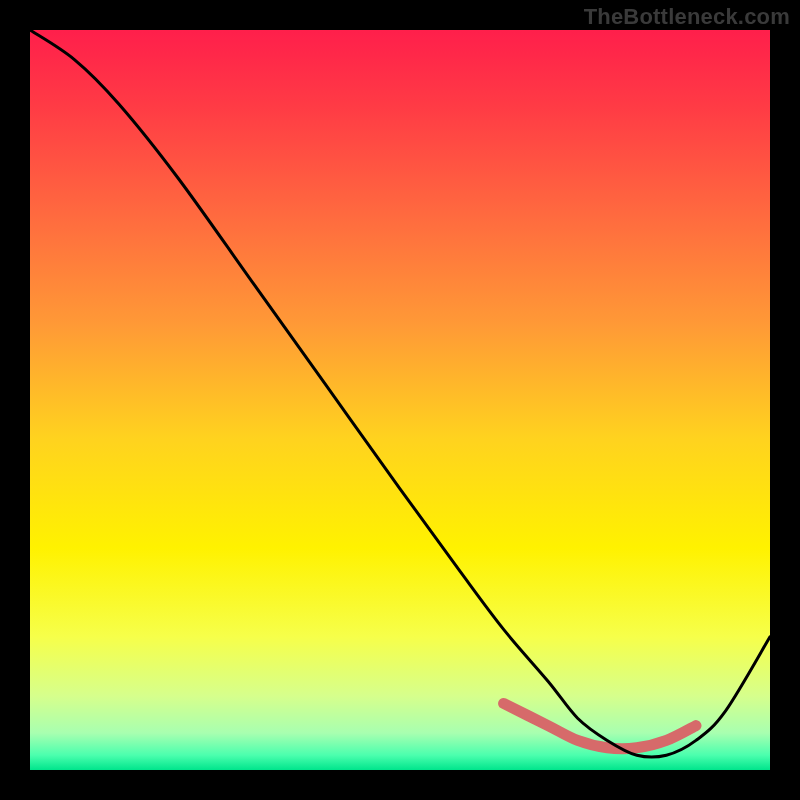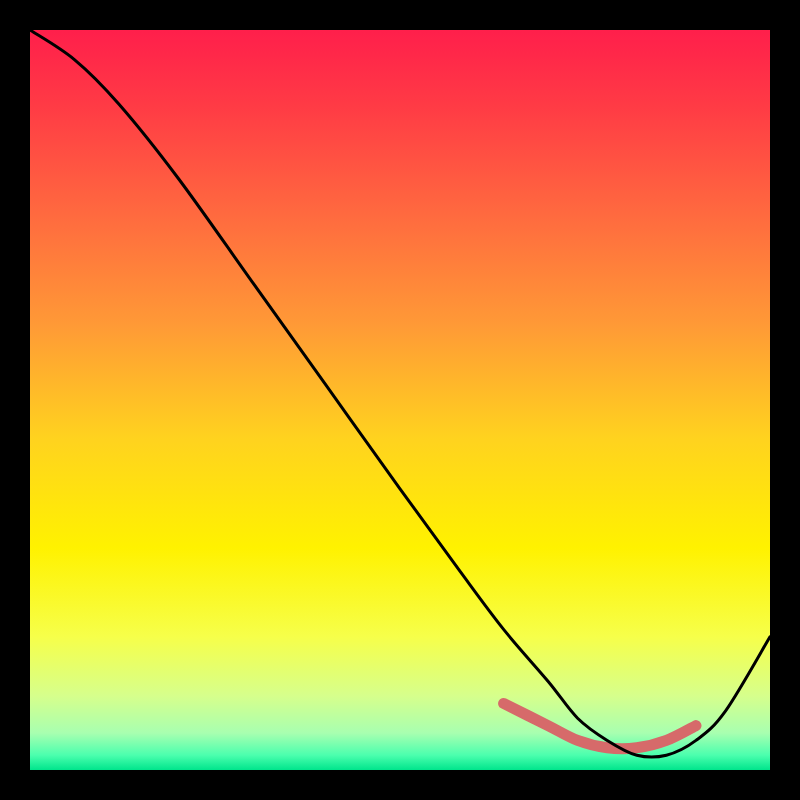--- a/index.html
+++ b/index.html
@@ -38,20 +38,21 @@
     display: block;
     width: 740px;
     height: 740px;
   }
 </style>
 </head>
 <body>
 
 <div class="frame">
 
+  <span class="watermark">TheBottleneck.com</span>
 
   <div class="plot-area">
     <svg id="plot-svg" viewBox="0 0 740 740" preserveAspectRatio="none">
       <defs>
         <linearGradient id="bg-grad" x1="0" y1="0" x2="0" y2="1">
             <stop offset="0%" stop-color="#ff1f4b"></stop>
             <stop offset="10%" stop-color="#ff3a45"></stop>
             <stop offset="25%" stop-color="#ff6a3f"></stop>
             <stop offset="40%" stop-color="#ff9a36"></stop>
             <stop offset="55.00000000000001%" stop-color="#ffd21f"></stop>

